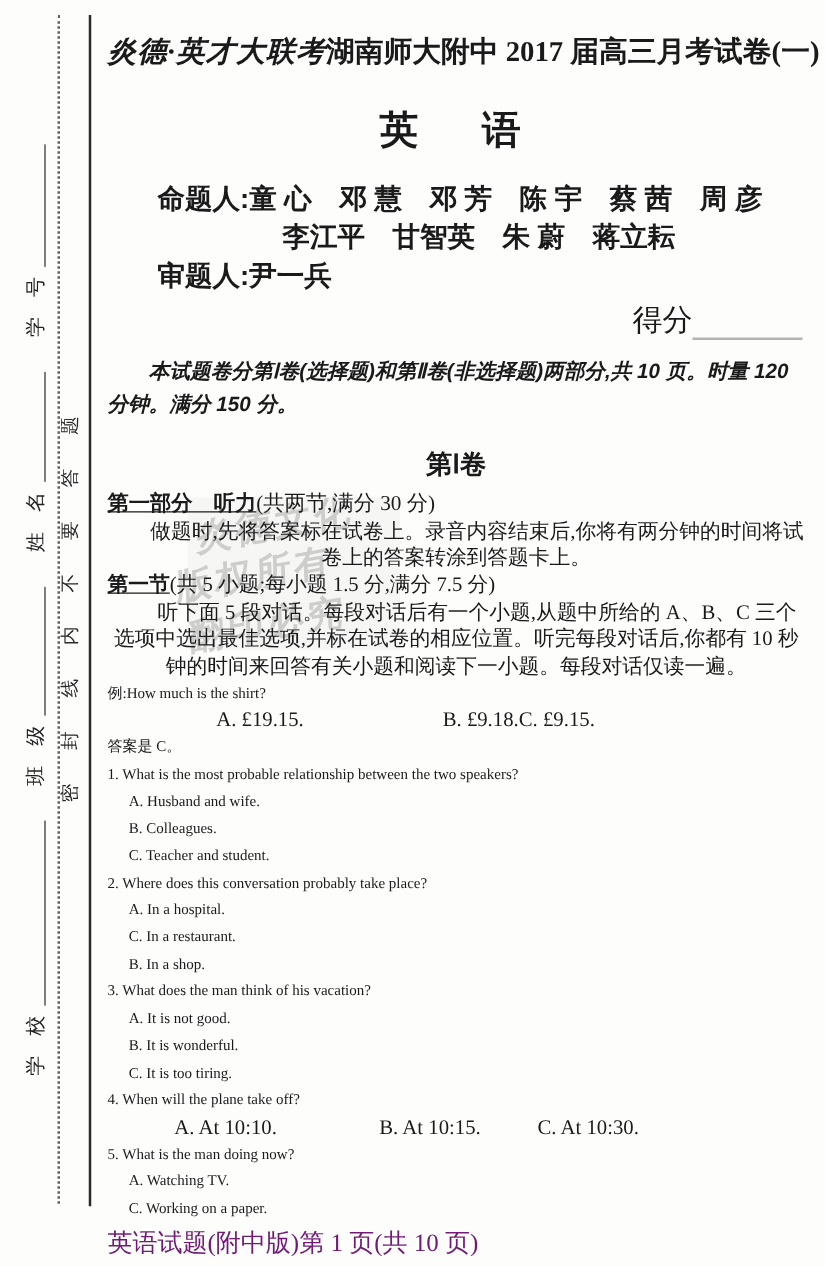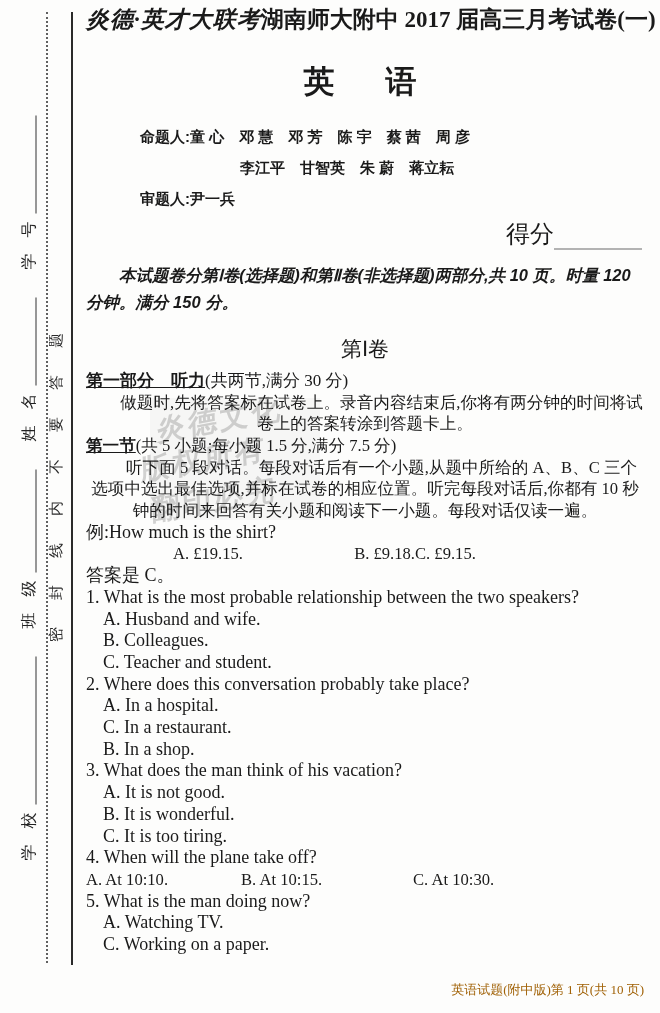--- a/index.html
+++ b/index.html
@@ -24,46 +24,46 @@
     letter-spacing:27px;white-space:nowrap;
   }
   
   .watermark{position:absolute;left:150px;top:398px;width:170px;height:122px;
     background:rgba(170,170,170,0.08);pointer-events:none;}
   .wm-line{position:absolute;color:rgba(130,130,130,0.35);font-size:29px;font-weight:bold;
     font-family:"Liberation Sans",sans-serif;letter-spacing:3px;
     transform:rotate(-10deg) skewX(-8deg);white-space:nowrap;}
   .wm1{left:6px;top:2px}.wm2{left:-10px;top:42px}.wm3{left:0px;top:82px}
   
-  .content{position:absolute;left:86px;top:2px;width:558px;}
+  .content{position:absolute;left:86px;top:24px;width:558px;}
   .paper-title{text-align:center;font-size:23px;line-height:32px;font-weight:bold;margin-top:2px;white-space:nowrap;}
   .brand{font-style:italic;letter-spacing:1px;}
   .subject{text-align:center;font-size:31px;font-weight:bold;margin-top:25px;
     font-family:"Liberation Sans",sans-serif;letter-spacing:10px;}
-  .setters{margin-top:18px;margin-left:54px;font-size:15px;font-weight:bold;line-height:31px;
+  .setters{margin-top:18px;margin-left:40px;font-size:22px;font-weight:bold;line-height:31px;
     font-family:"Liberation Sans",sans-serif;}
   .setters .l2{margin-left:100px;}
   .score-row{display:flex;justify-content:flex-end;align-items:flex-end;margin-top:4px;
     font-size:24px;padding-right:2px;}
   .score-line{display:inline-block;width:88px;border-bottom:2px solid #b3b3b3;height:16px;}
   .intro{margin-top:12px;font-size:16.5px;font-weight:bold;line-height:27px;text-indent:2em;
     font-family:"Liberation Sans",sans-serif;font-style:italic;}
-  .vol-title{text-align:center;font-size:21px;font-weight:normal;margin-top:8px;line-height:32px;}
+  .vol-title{text-align:center;font-size:21px;font-weight:bold;margin-top:8px;line-height:32px;}
   .part-head{margin-top:4px;font-size:17px;line-height:23px;}
   .part-head b,.sec-head b{font-family:"Liberation Sans",sans-serif;text-decoration:underline;}
   .para{font-size:16.6px;line-height:21.7px;text-indent:2em;margin:0;text-align:center;}
   .sec-head{font-size:16.6px;line-height:21.7px;}
-  .line{font-size:18px;line-height:21.7px;}
+  .line{font-size:12px;line-height:21.7px;}
   .opt-row{display:flex;font-size:16.6px;line-height:21.7px;}
   .ex-row{margin-left:14px;text-align:right;}
   .ex-row .o1{width:143px}.ex-row .o2{width:172px}
-  .q4-row{}
+  .q4-row{margin-left:17px;text-align:center;}
   .q4-row .o1{width:155px}.q4-row .o2{width:172px}
   .opt{margin-left:17px;}
-  .footer{position:absolute;left:86px;width:558px;top:981px;text-align:right;font-size:13px;color:#a16207;}
+  .footer{position:absolute;left:86px;width:558px;top:981px;text-align:left;font-size:20px;color:#701a75;}
 </style>
 </head>
 <body>
 
 <div>
 
   <div class="fold-dotted"></div>
   <div class="border-solid"></div>
 
   <div class="side-fields">

